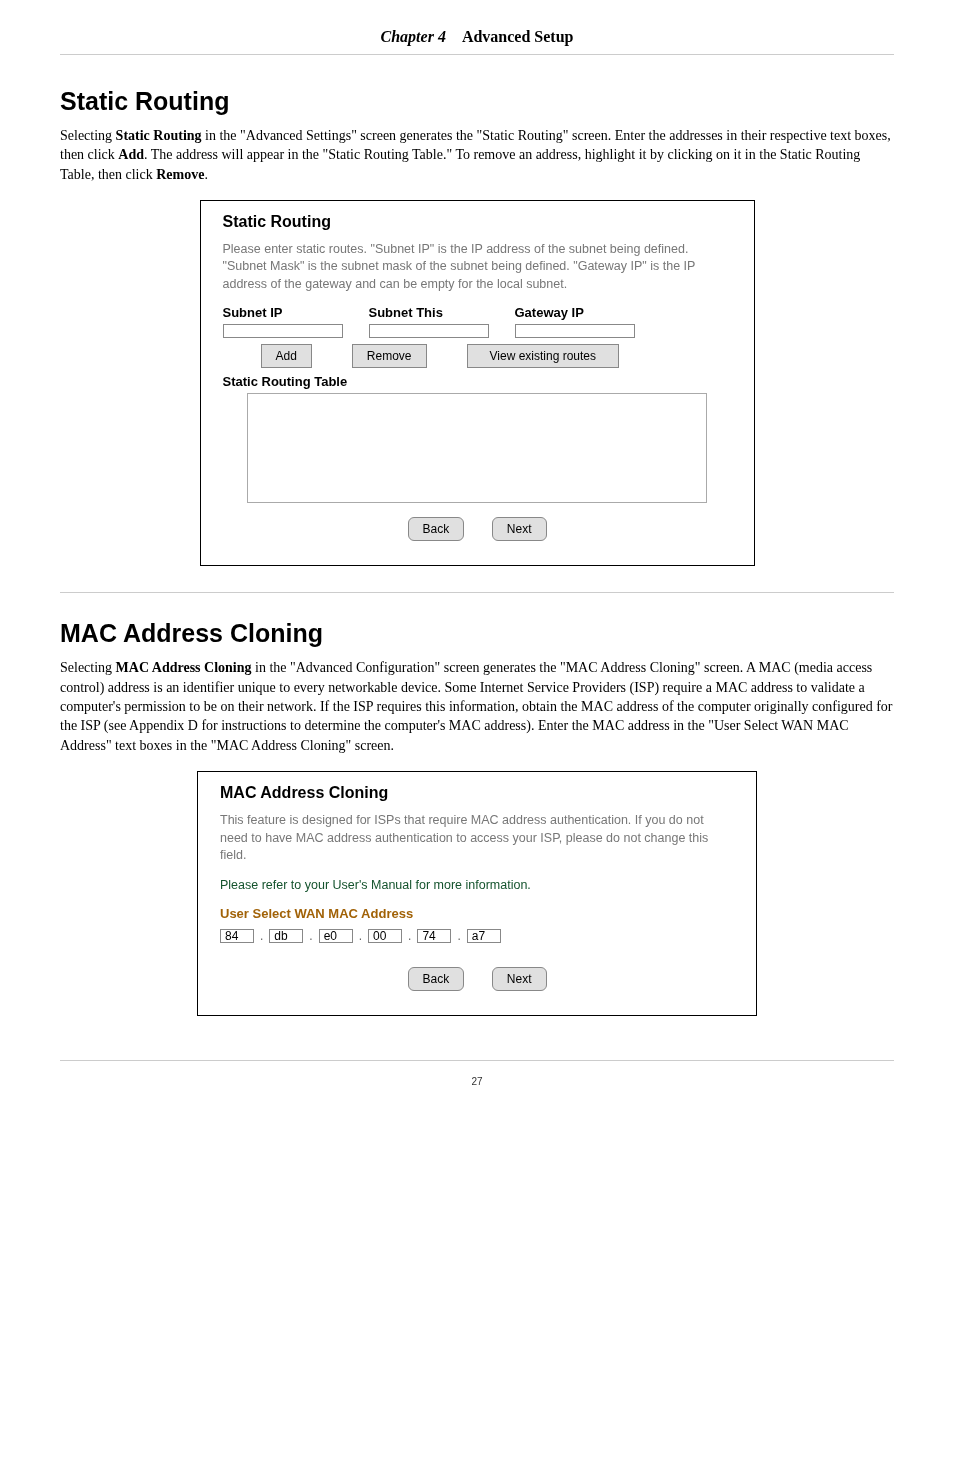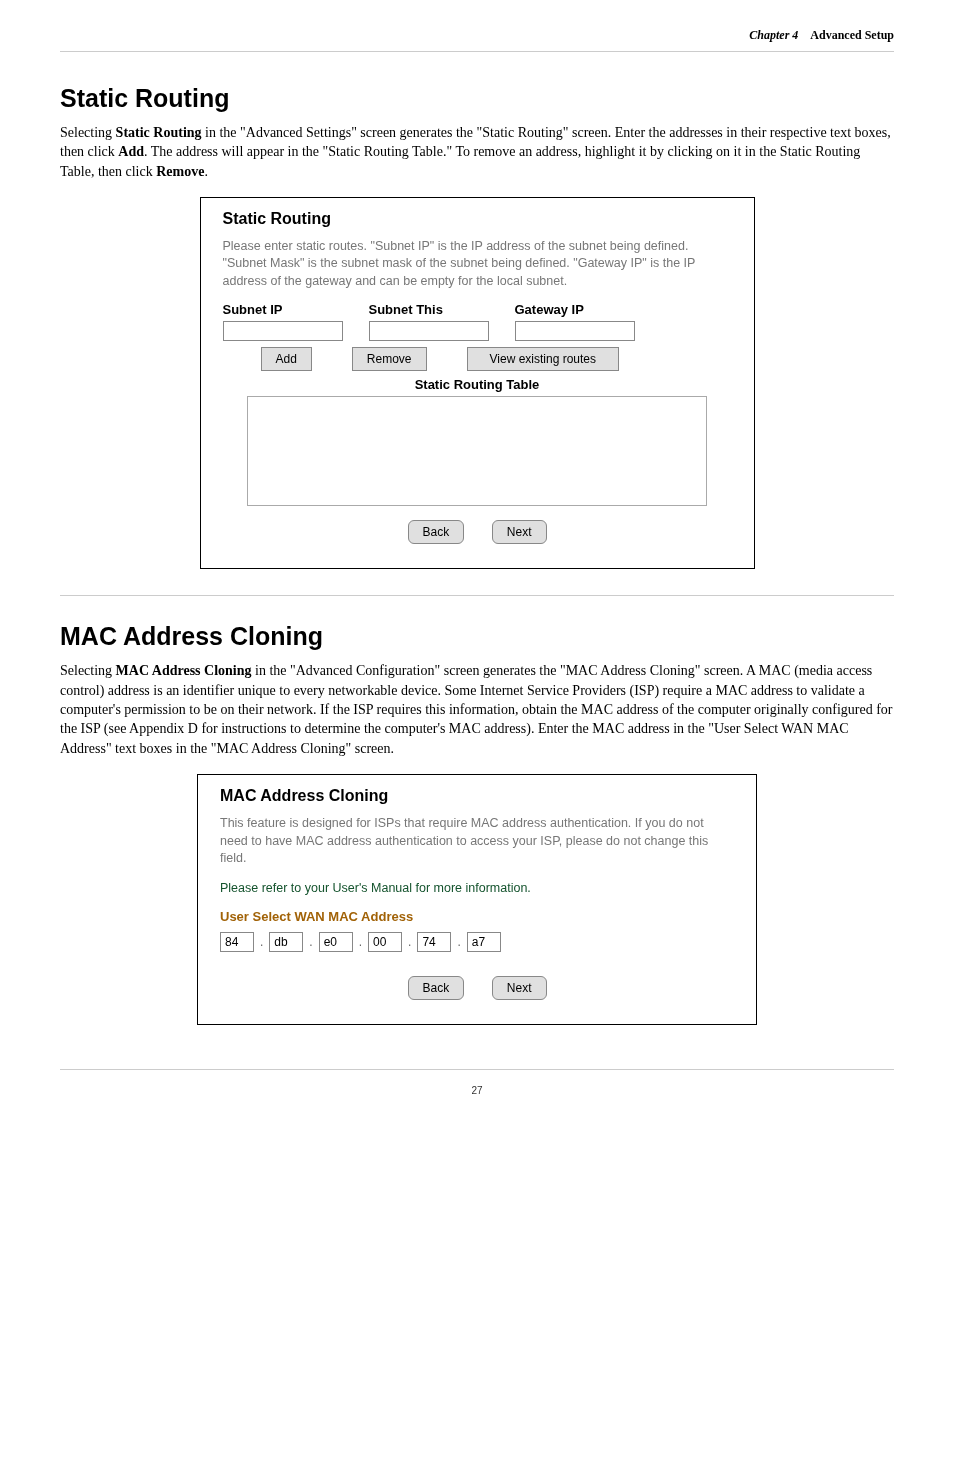--- a/index.html
+++ b/index.html
@@ -5,23 +5,23 @@
   * { box-sizing: border-box; margin: 0; padding: 0; }
   body {
     background: #fff;
     font-family: Georgia, 'Times New Roman', serif;
     width: 954px;
     margin: 0 auto;
     color: #000;
   }
   .page { padding: 0 60px 40px; }
   .chapter-header {
-    text-align: right;
+    text-align: center;
     padding: 28px 0 8px;
-    font-size: 12px;
+    font-size: 16px;
   }
   .chapter-header .chap { font-style: italic; font-weight: bold; }
   .chapter-header .title { font-weight: bold; }
   .hr-top { border: none; border-top: 1px solid #ccc; margin: 0 0 32px; }
   .hr-mid { border: none; border-top: 1px solid #ccc; margin: 26px 0; }
   h2.section {
     font-family: Arial, Helvetica, sans-serif;
     font-weight: 800;
     font-size: 25px;
     margin-bottom: 10px;
@@ -46,38 +46,38 @@
     font-weight: bold;
     font-size: 16px;
     color: #000;
     margin-bottom: 10px;
   }
   .shot-desc { color: #777; font-size: 12.5px; line-height: 1.4; margin-bottom: 12px; }
   .sr-fields { display: flex; gap: 26px; margin-bottom: 6px; }
   .sr-col { display: flex; flex-direction: column; }
   .sr-col label { font-weight: bold; font-size: 13px; margin-bottom: 4px; color:#000; }
   .txt {
-    height: 20px;
+    height: 14px;
     border: 1px solid #888;
     padding: 2px 4px;
     font-size: 12px;
     background: #fff;
   }
   .sr-fields .txt { width: 120px; }
   .btn-row { display: flex; gap: 40px; margin: 6px 0 4px; padding-left: 38px; }
   .btn {
     height: 24px;
     border: 1px solid #888;
     background: #e0e0e0;
     font-size: 12px;
     padding: 0 14px;
     cursor: pointer;
   }
   .btn.wide { padding: 0 22px; }
-  .table-label { text-align: center; font-weight: bold; font-size: 13px; margin: 6px 0 4px; color:#000;}
+  .table-label { text-align: left; font-weight: bold; font-size: 13px; margin: 6px 0 4px; color:#000;}
   .table-area {
     width: 460px;
     height: 110px;
     border: 1px solid #aaa;
     margin: 0 auto 14px;
     background: #fff;
   }
   .center-btns { text-align: center; }
   .center-btns .btn { margin: 0 12px; border-radius: 6px; }
   .mac-label { font-weight: bold; font-size: 13px; color:#a16207; margin: 10px 0 8px; }

